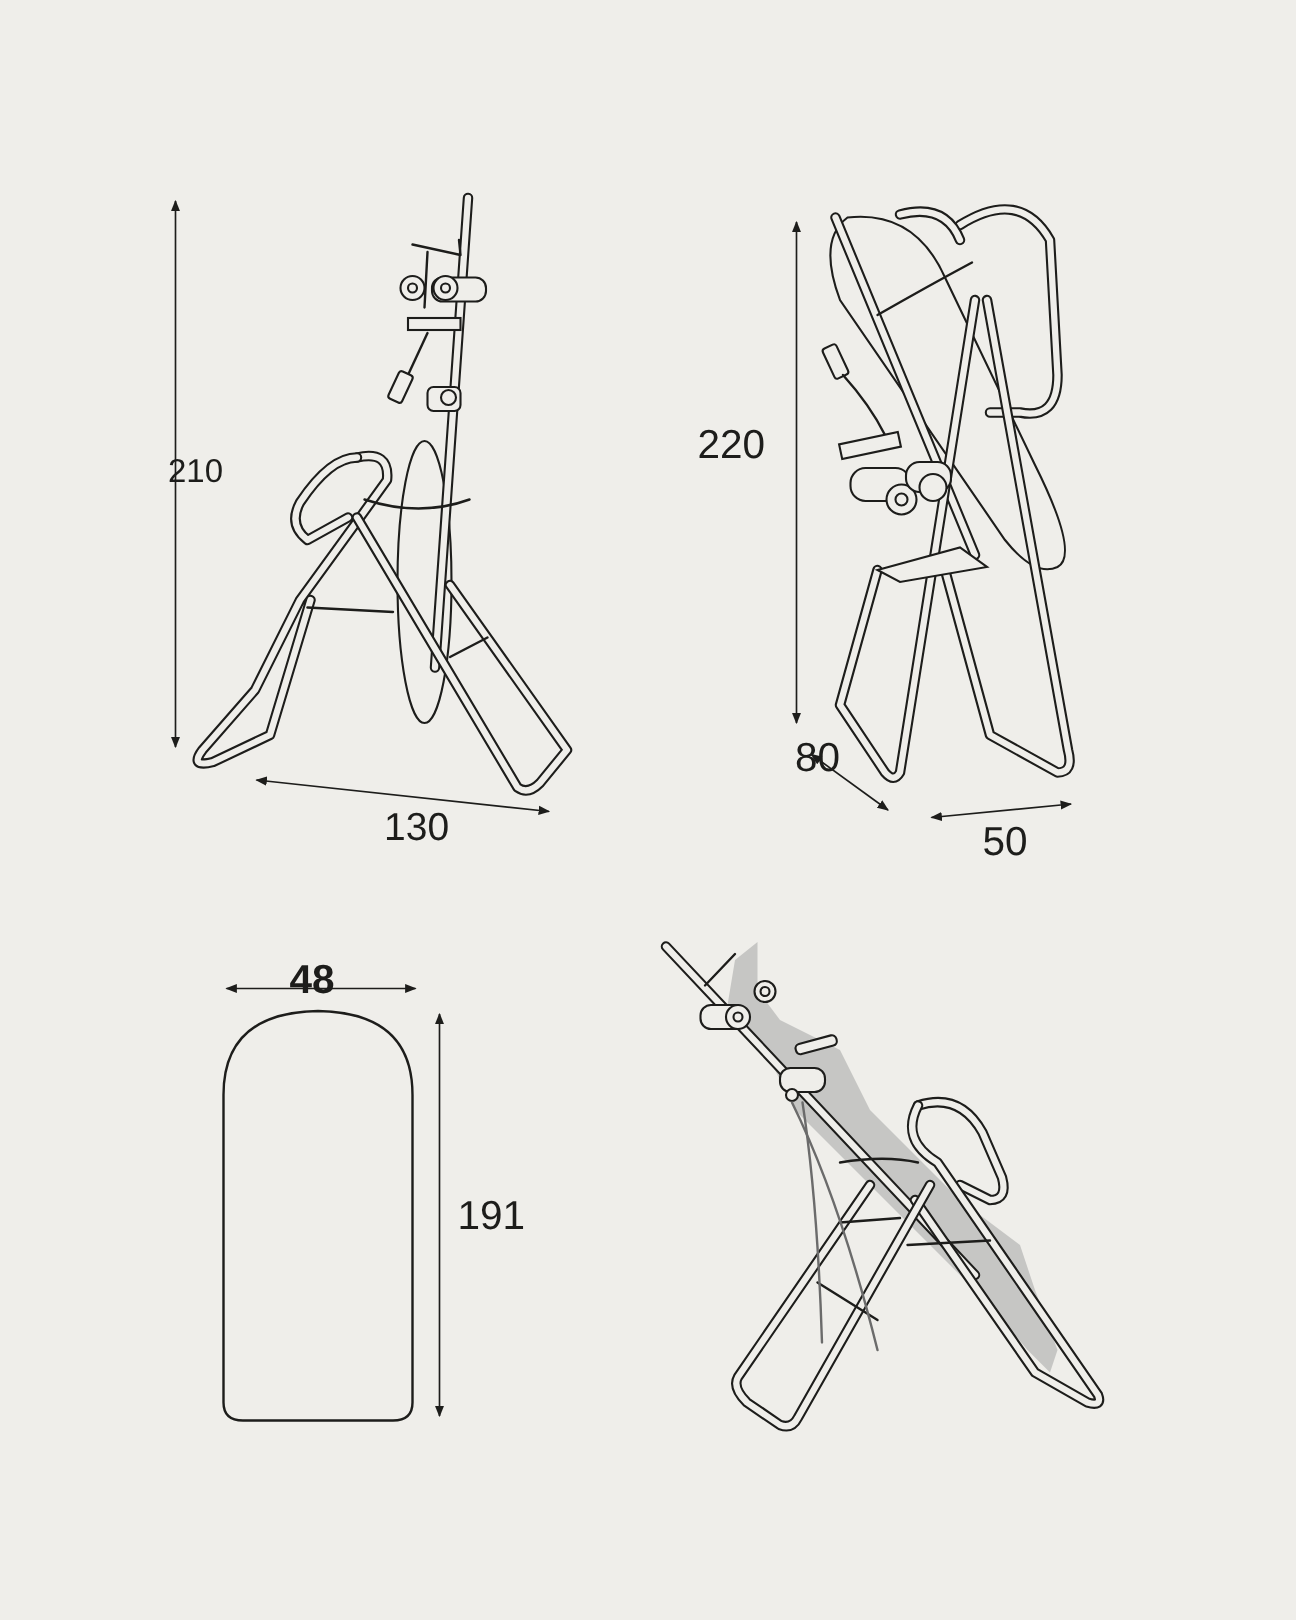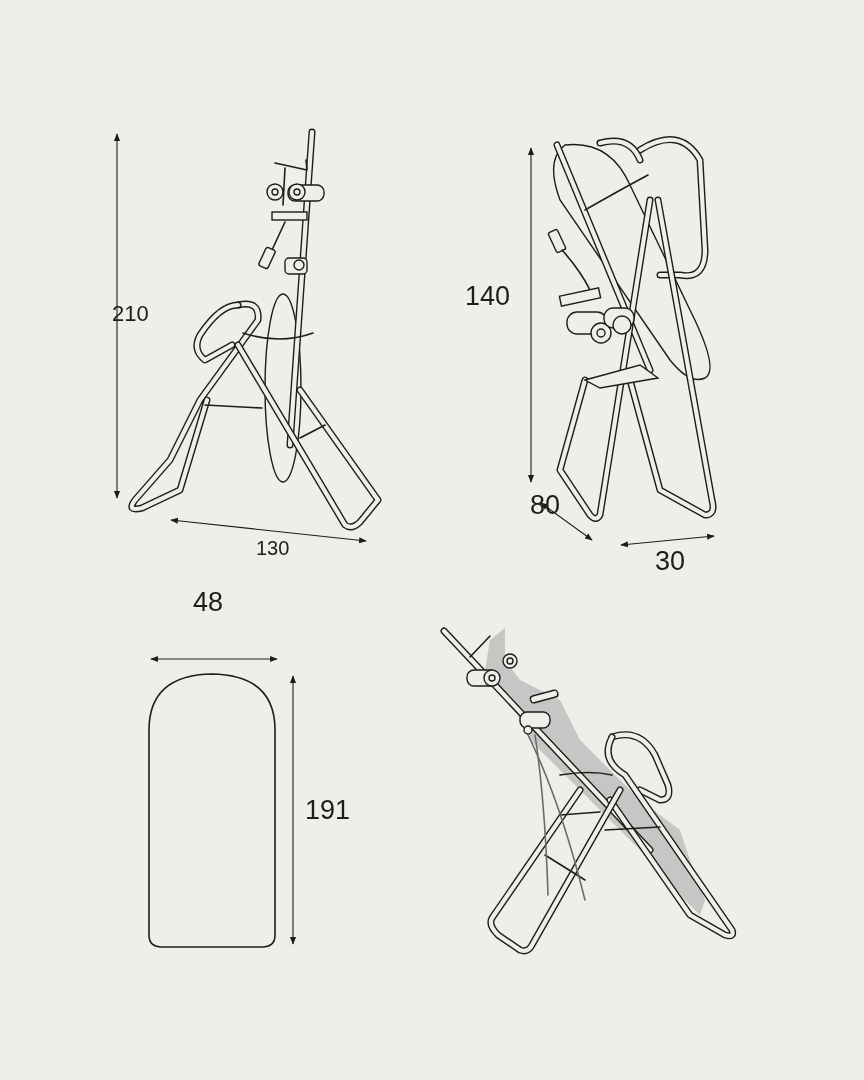--- a/index.html
+++ b/index.html
@@ -156,20 +156,20 @@
     <path class="line" d="M560,775 Q590,770 612,775"></path>
     <path class="line" d="M560,815 L600,812"></path>
     <path class="line" d="M605,830 L660,827"></path>
     <path class="line" d="M545,855 L585,880"></path>
     <path class="line" d="M535,735 Q545,800 548,895" style="stroke:#6b6b6b"></path>
     <path class="line" d="M528,735 Q560,800 585,900" style="stroke:#6b6b6b"></path>
   </g>
 </svg>
 
 <div class="dim-label" style="left:66px; top:303px; font-size:22px;margin-left:46px;">210</div>
-<div class="dim-label" style="left:256px; top:538px; font-size:20px;">130</div>
+<div class="dim-label" style="left:256px; top:538px; font-size:26px;">130</div>
 
-<div class="dim-label" style="left:465px; top:283px;">140</div>
+<div class="dim-label" style="left:465px; top:283px;">220</div>
 <div class="dim-label" style="left:530px; top:492px;">80</div>
-<div class="dim-label" style="left:655px; top:548px;">30</div>
+<div class="dim-label" style="left:655px; top:548px;">50</div>
 
-<div class="dim-label" style="left:193px; top:589px;">48</div>
+<div class="dim-label" style="left:193px; top:640px;font-weight:bold;">48</div>
 <div class="dim-label" style="left:305px; top:797px;">191</div>
 
 </body></html>

